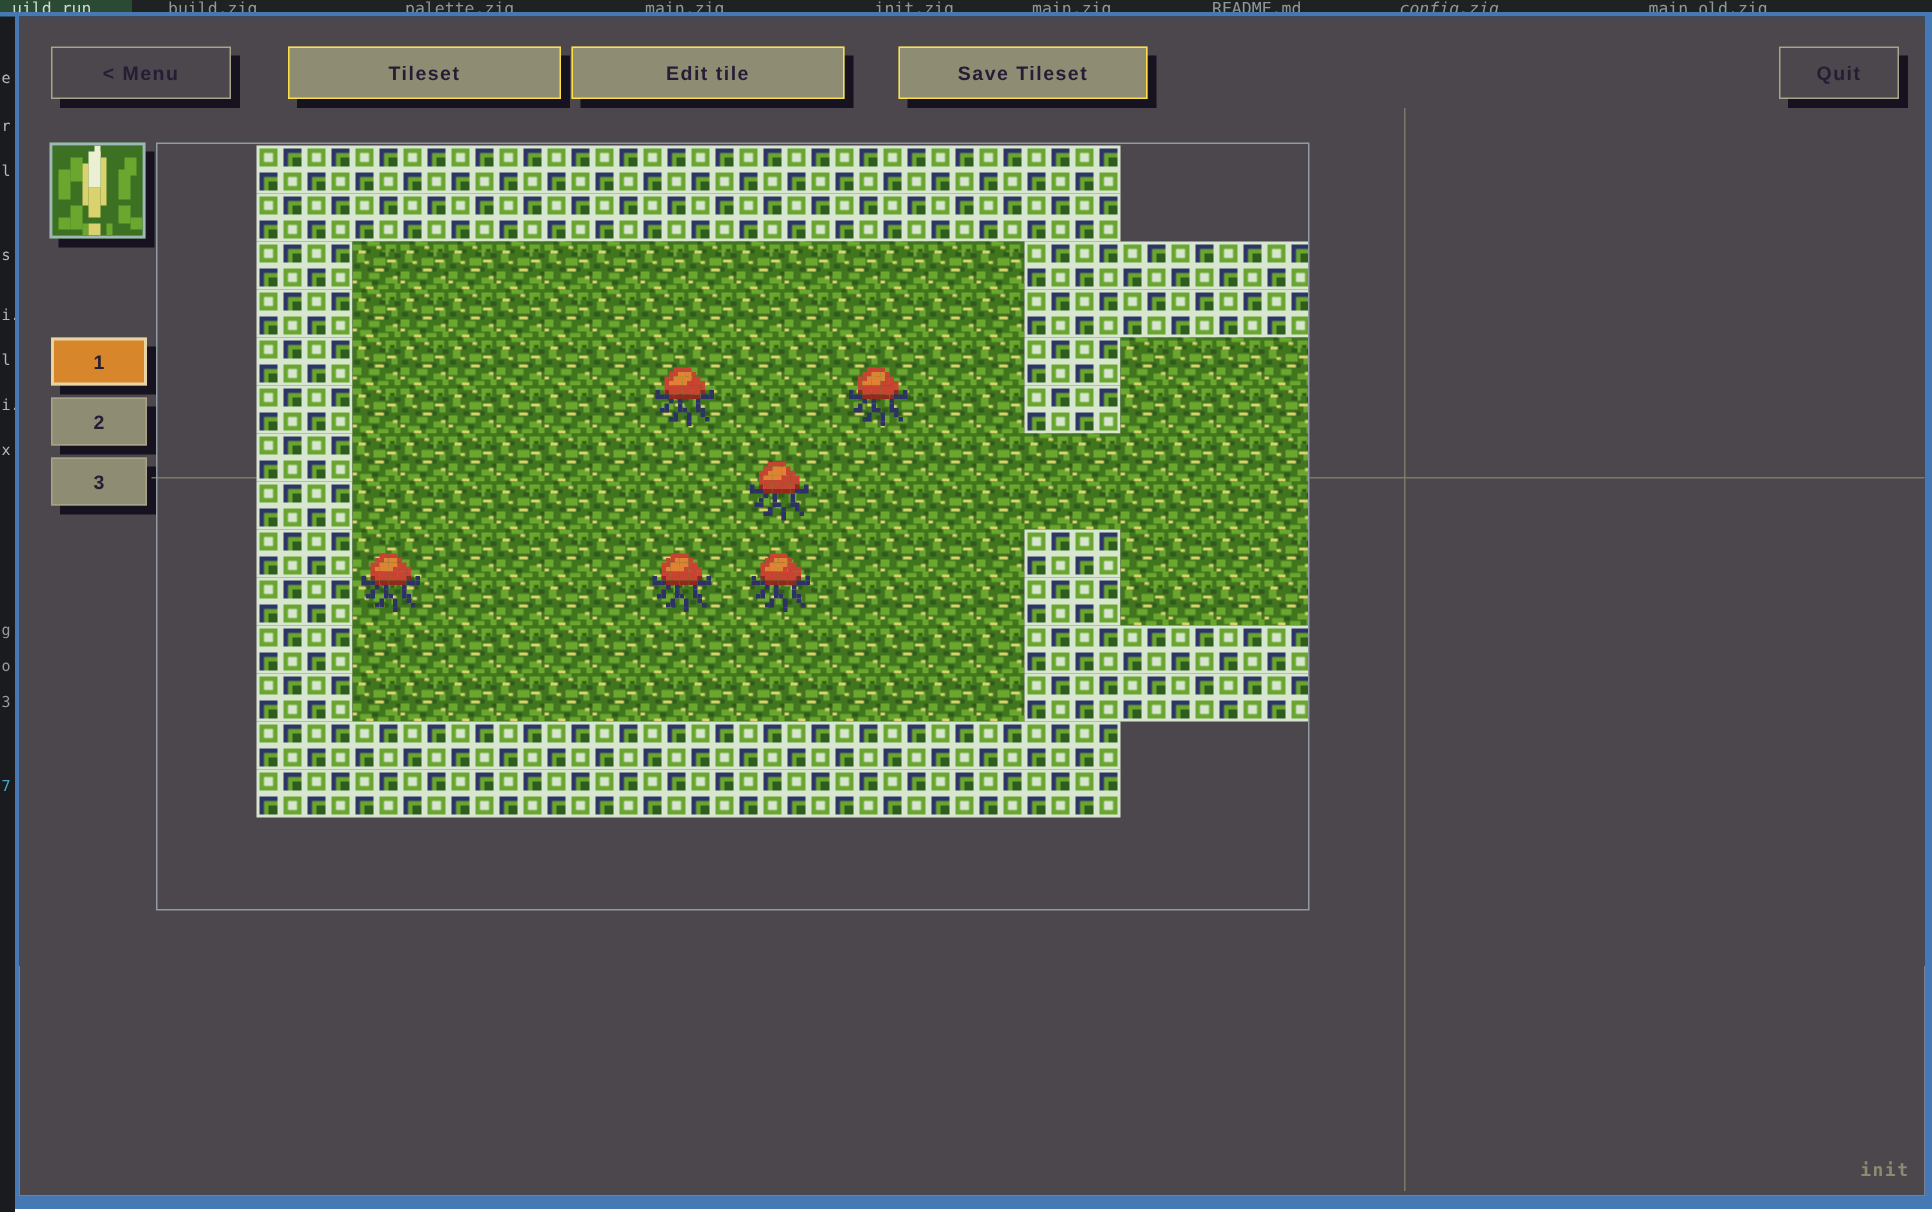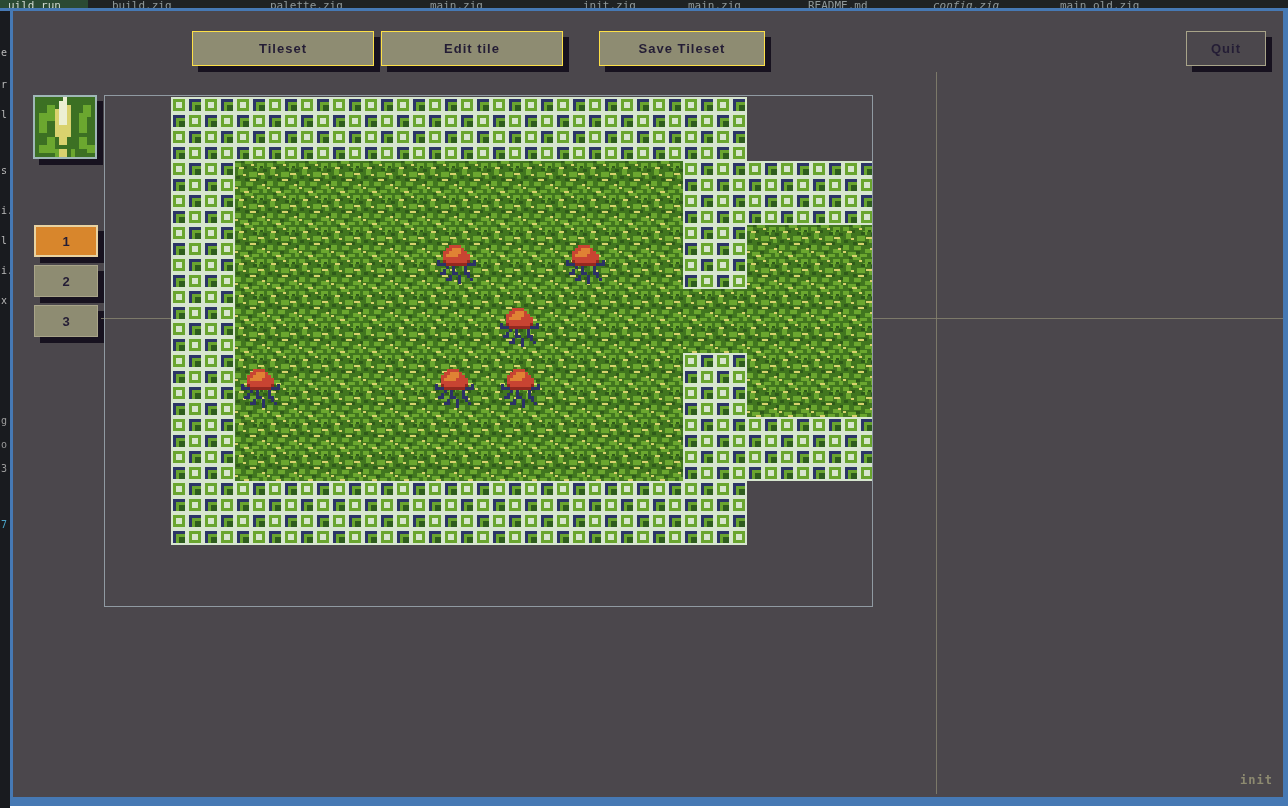--- a/index.html
+++ b/index.html
@@ -53,21 +53,21 @@
   <div id="top-strip">
     <div id="active-tab-bg"></div>
   <span class="ed-tab active" style="left: 8px;">uild run</span>
       <span class="ed-tab" style="left: 112px;">build.zig</span>
       <span class="ed-tab" style="left: 270px;">palette.zig</span>
       <span class="ed-tab" style="left: 430px;">main.zig</span>
       <span class="ed-tab" style="left: 583px;">init.zig</span>
       <span class="ed-tab" style="left: 688px;">main.zig</span>
       <span class="ed-tab" style="left: 808px;">README.md</span>
       <span class="ed-tab" style="left: 933px; font-style: italic;">config.zig</span>
-      <span class="ed-tab" style="left: 1049px; padding-left: 11px;">main_old.zig</span>
+      <span class="ed-tab" style="left: 1088px; padding-left: 11px;">main_old.zig</span>
     </div>
 
   <div id="left-strip">
       <span class="ed-glyph" style="top: 40px; color: rgb(185, 185, 185);">e</span>
       <span class="ed-glyph" style="top: 72px; color: rgb(185, 185, 185);">r</span>
       <span class="ed-glyph" style="top: 102px; color: rgb(185, 185, 185);">l</span>
       <span class="ed-glyph" style="top: 158px; color: rgb(185, 185, 185);">s</span>
       <span class="ed-glyph" style="top: 198px; color: rgb(185, 185, 185);">i.</span>
       <span class="ed-glyph" style="top: 228px; color: rgb(185, 185, 185);">l</span>
       <span class="ed-glyph" style="top: 258px; color: rgb(185, 185, 185);">i.</span>
@@ -78,20 +78,21 @@
       <span class="ed-glyph" style="top: 512px; color: rgb(74, 163, 199);">7</span>
     </div>
 
   <div class="frame" id="frame-top" style="left: 0px; top: 8px; width: 1288px; height: 3px; background: rgb(70, 121, 180);"></div>
   <div class="frame" id="frame-left" style="left: 10px; top: 8px; width: 3px; height: 798px; background: rgb(70, 121, 180);"></div>
   <div class="frame" id="frame-right" style="left: 1283px; top: 8px; width: 5px; height: 798px; background: rgb(70, 121, 180);"></div>
   <div class="frame" id="frame-bottom" style="left: 10px; top: 797px; width: 1278px; height: 9px; background: rgb(70, 121, 180);"></div>
 
   <div id="window" style="background: rgb(75, 71, 76);">
 
+    <button class="pxbtn ghost" style="left: 21px; top: 20px; width: 120px; background: rgb(75, 71, 76); color: rgb(36, 29, 53); box-shadow: rgb(23, 18, 31) 6px 6px 0px;">&lt; Menu</button>
     <button class="pxbtn olive" style="left: 179px; top: 20px; width: 182px; background: rgb(142, 140, 114); color: rgb(36, 29, 53); box-shadow: rgb(23, 18, 31) 6px 6px 0px;">Tileset</button>
     <button class="pxbtn olive" style="left: 368px; top: 20px; width: 182px; background: rgb(142, 140, 114); color: rgb(36, 29, 53); box-shadow: rgb(23, 18, 31) 6px 6px 0px;">Edit tile</button>
     <button class="pxbtn olive" style="left: 586px; top: 20px; width: 166px; background: rgb(142, 140, 114); color: rgb(36, 29, 53); box-shadow: rgb(23, 18, 31) 6px 6px 0px;">Save Tileset</button>
     <button class="pxbtn ghost" style="left: 1173px; top: 20px; width: 80px; background: rgb(75, 71, 76); color: rgb(36, 29, 53); box-shadow: rgb(23, 18, 31) 6px 6px 0px;">Quit</button>
 
     <div id="preview-box" style="background: rgb(60, 112, 35); border-color: rgb(159, 183, 183); box-shadow: rgb(23, 18, 31) 6px 6px 0px;">
       <svg id="preview-svg" width="60" height="60">
           <rect x="0" y="0" width="60" height="60" fill="#3c7023"></rect>
           <rect x="4" y="16" width="8" height="20" fill="#6ba72f"></rect>
           <rect x="12" y="8" width="8" height="16" fill="#6ba72f"></rect>

